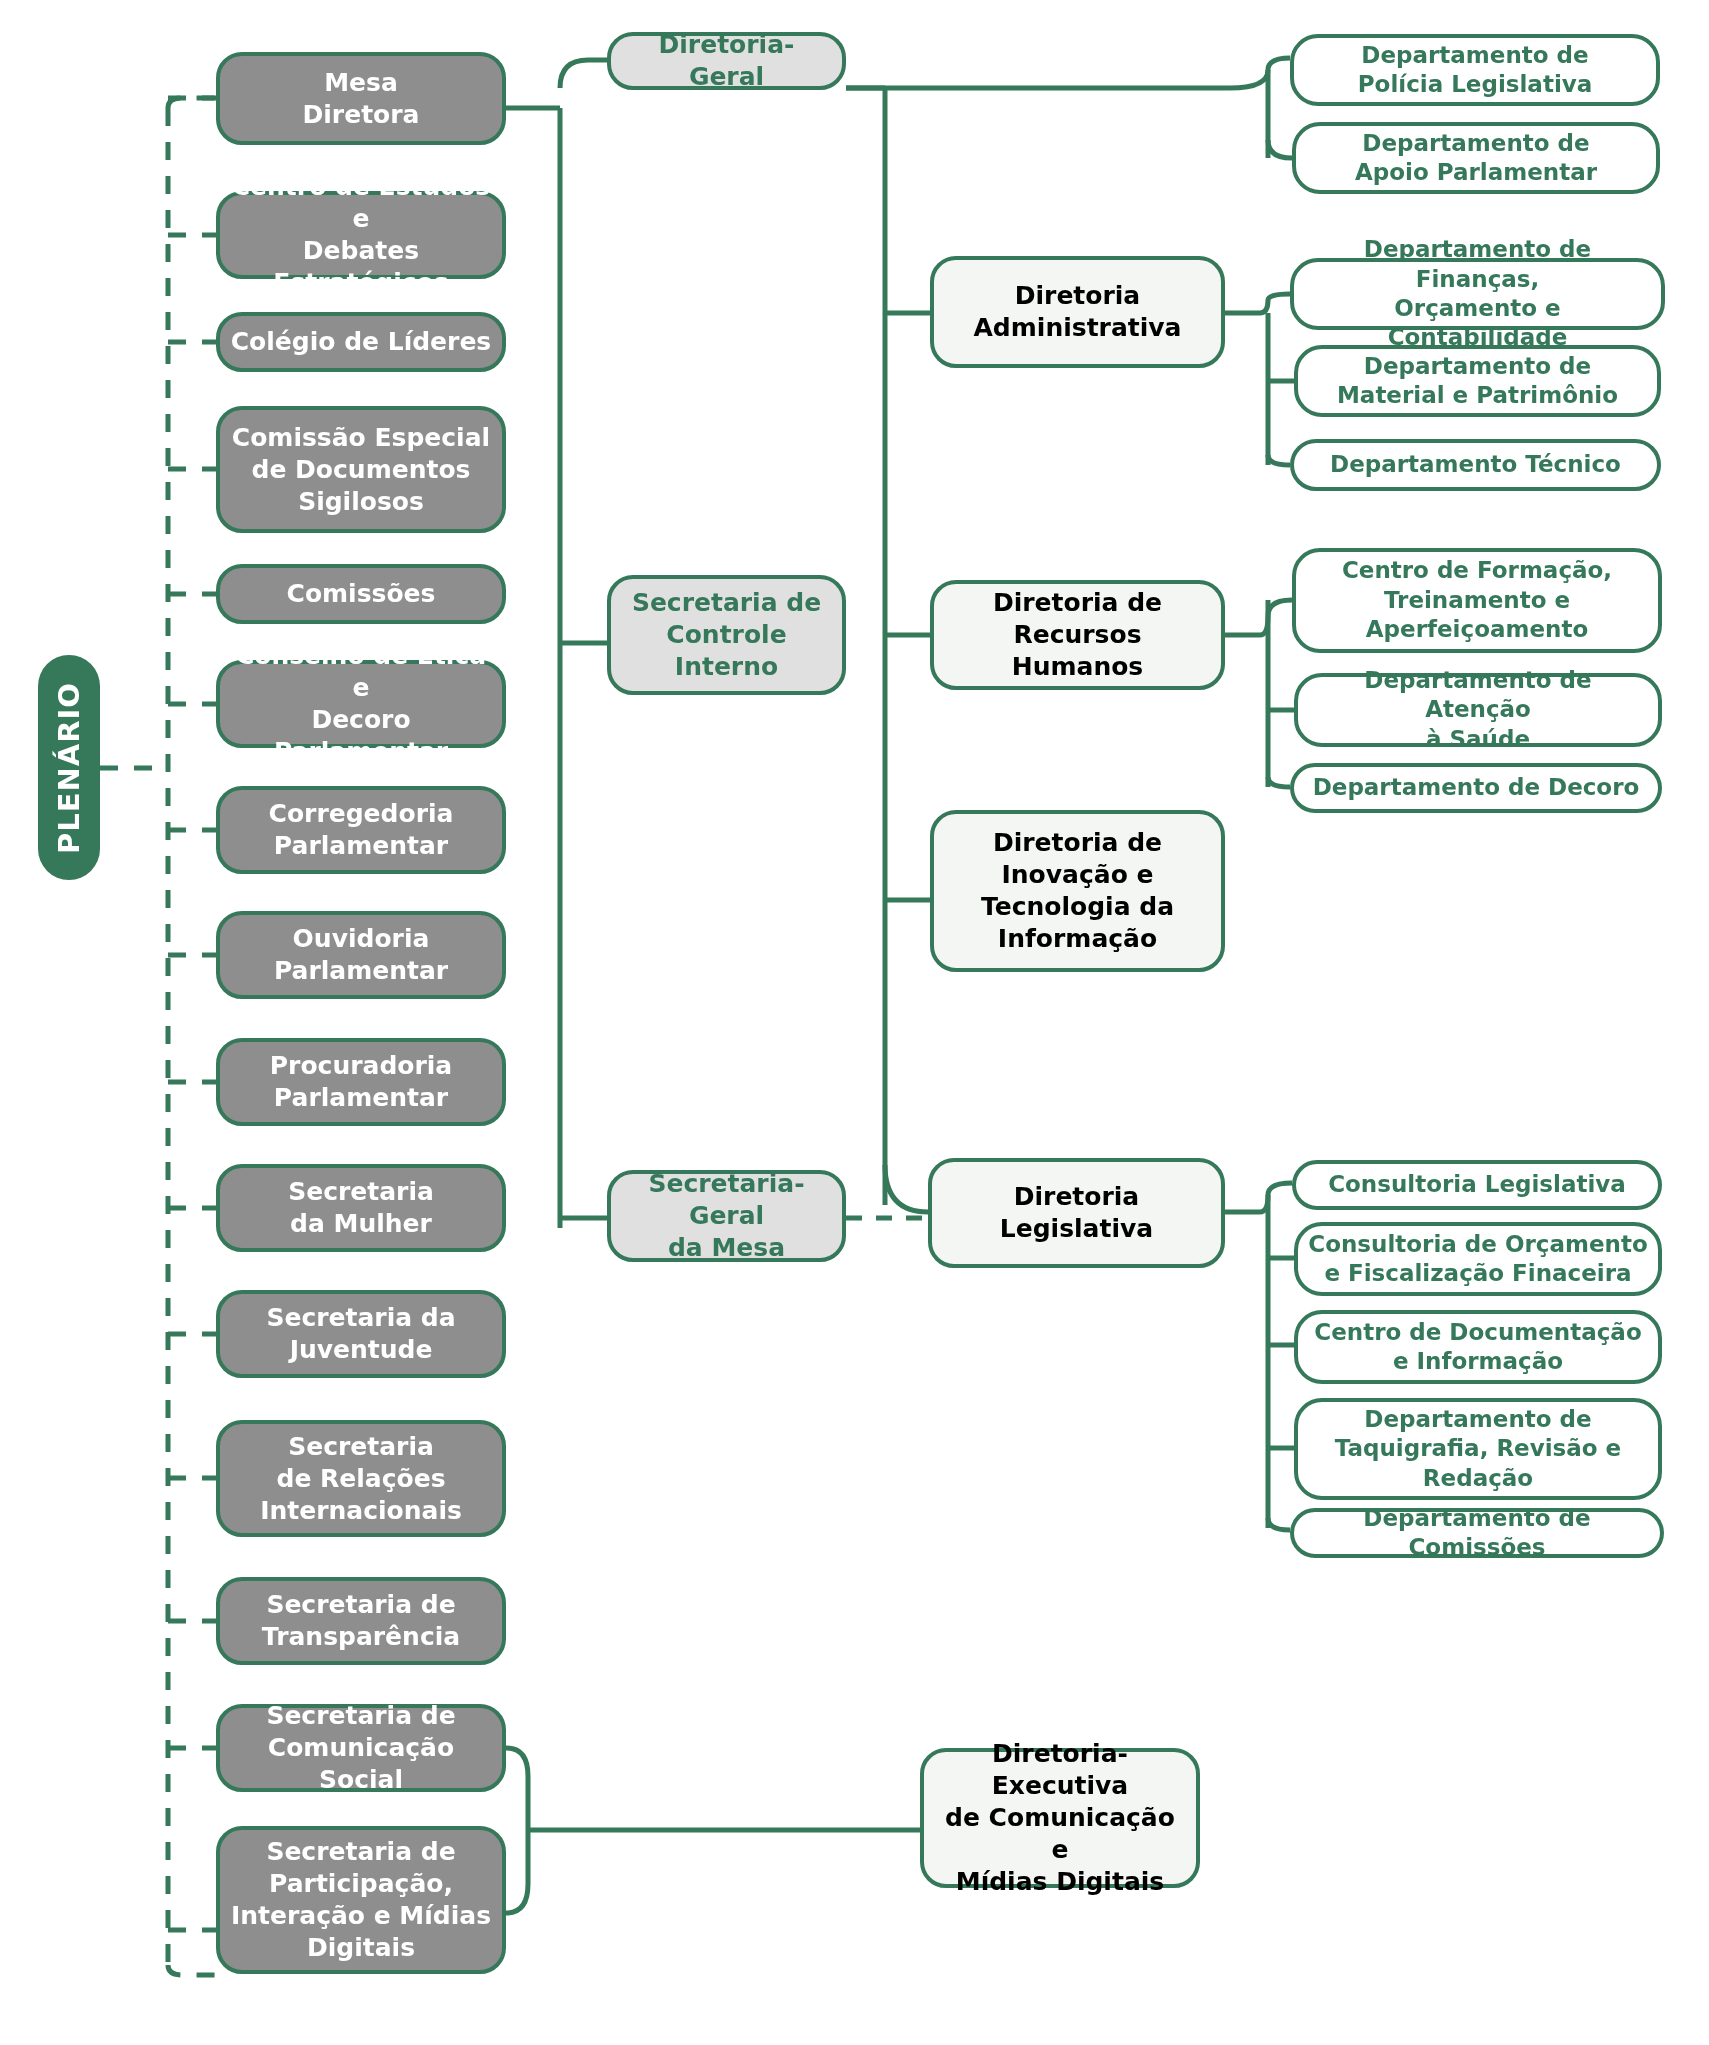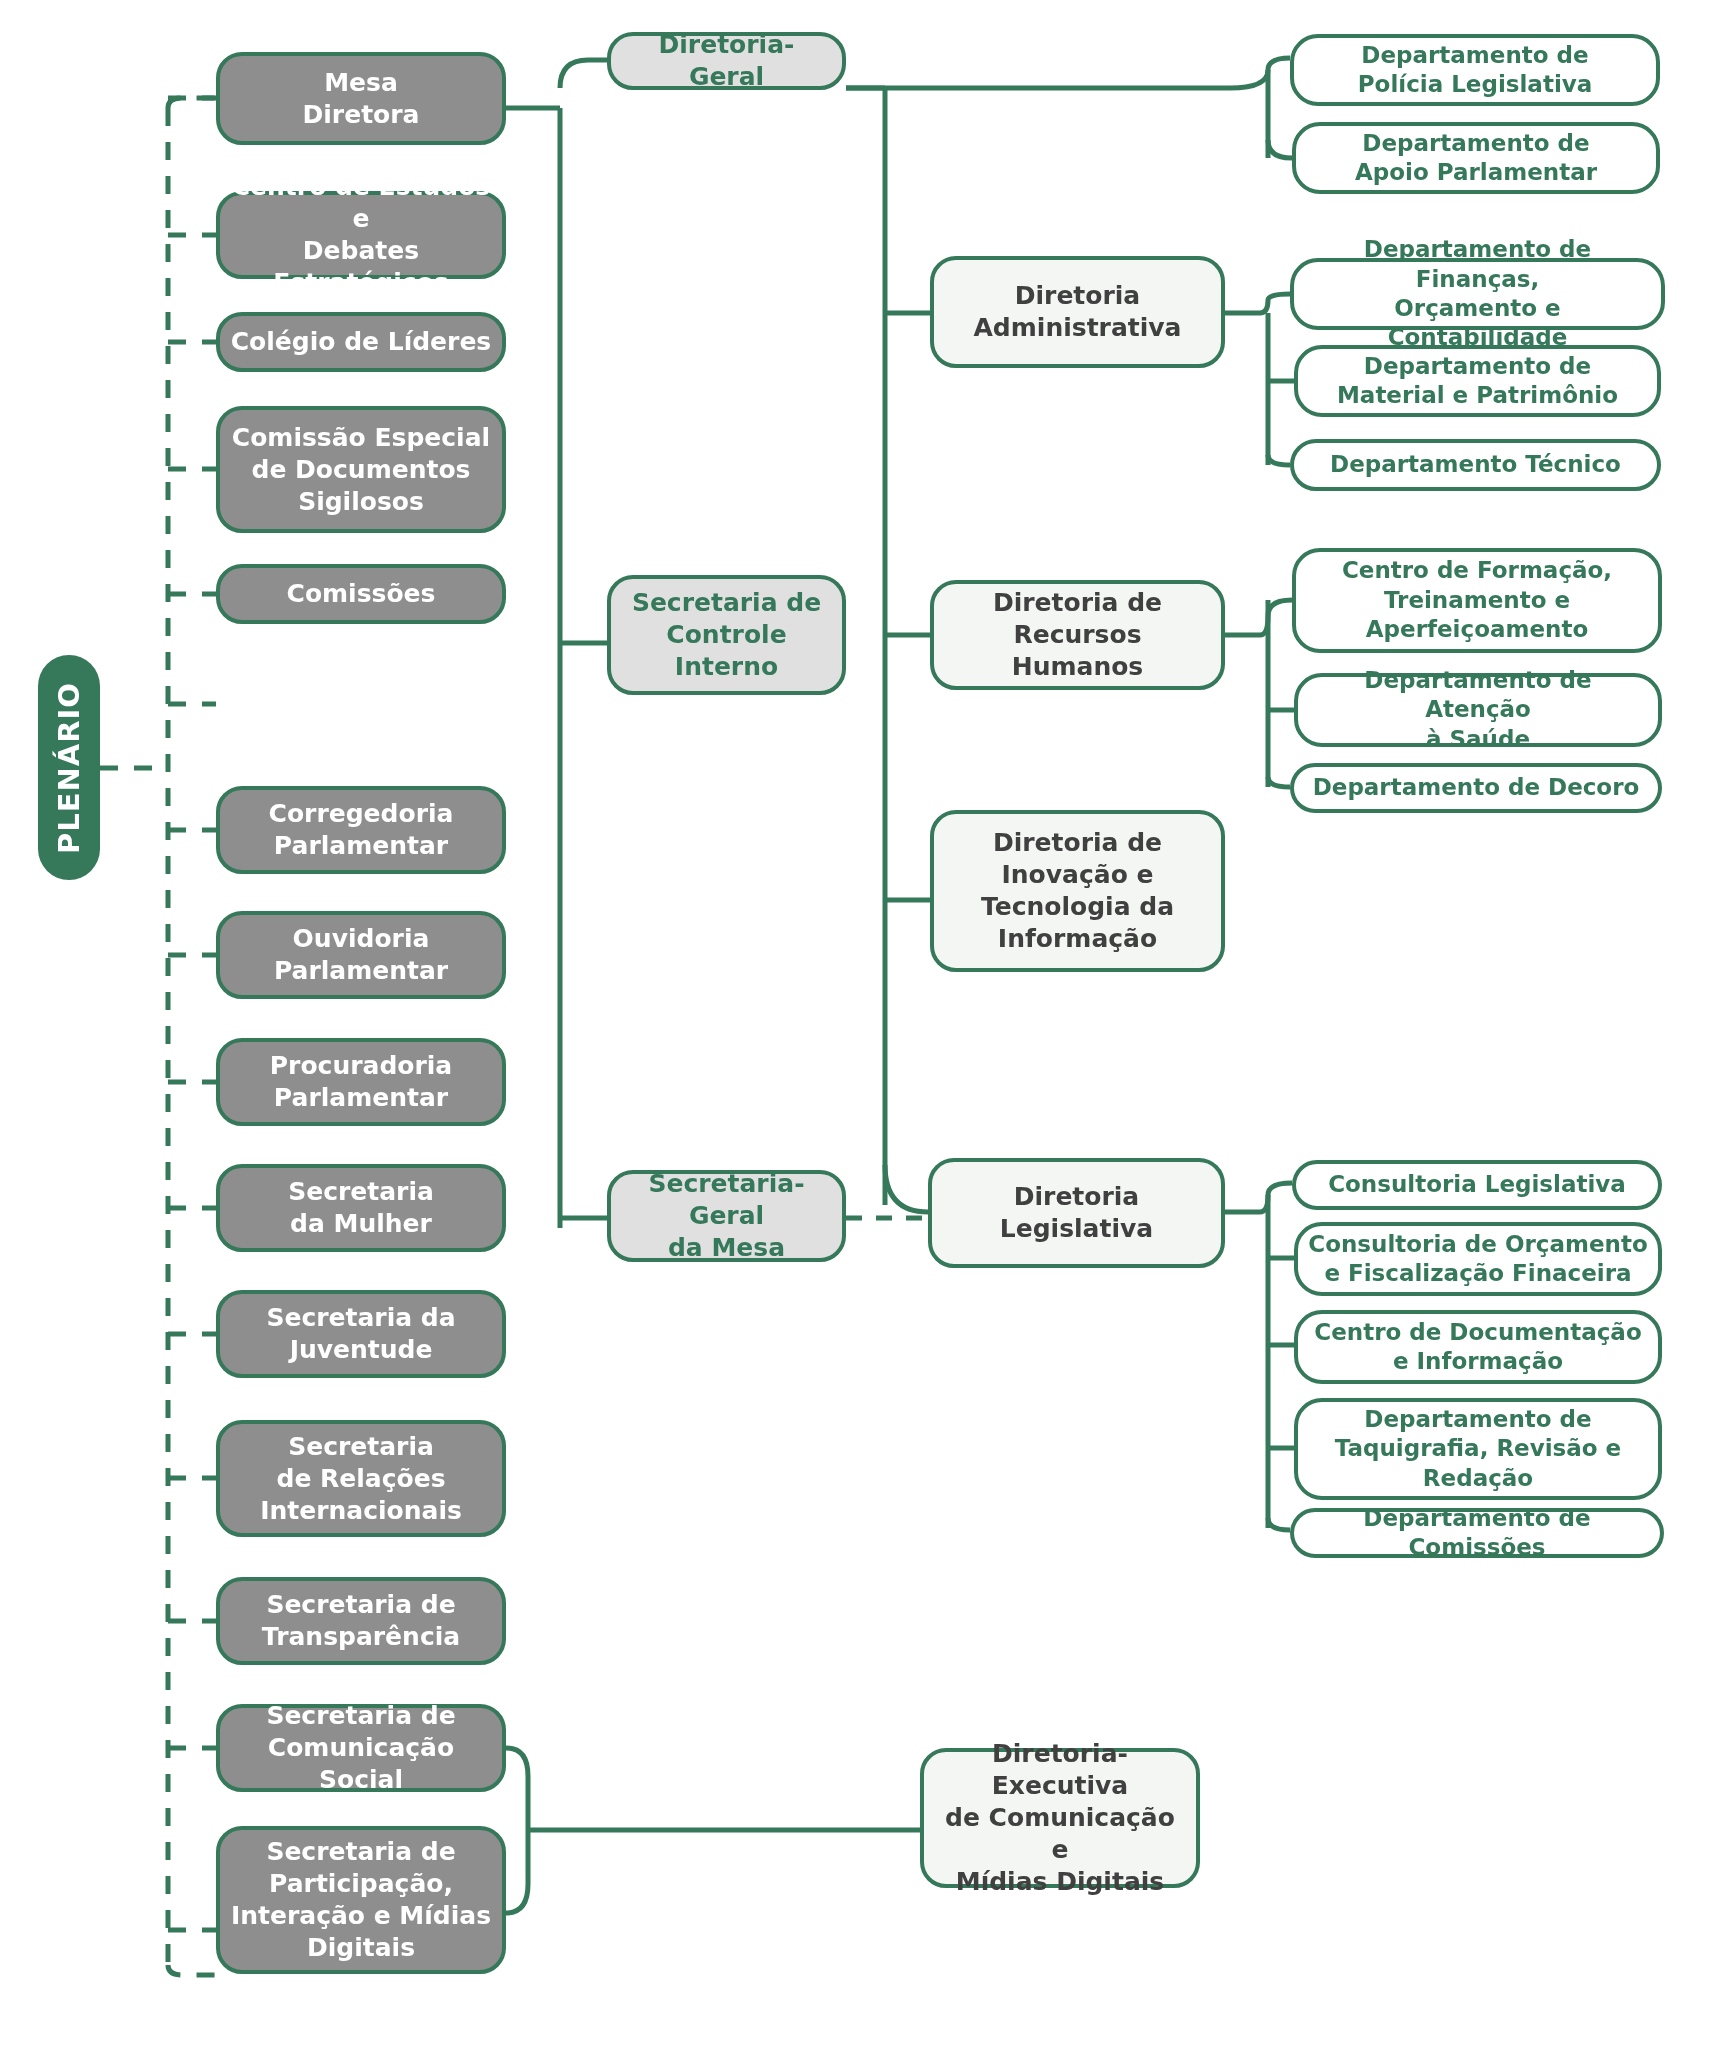--- a/index.html
+++ b/index.html
@@ -46,21 +46,21 @@
   }
   
   .node.lvl2 {
     background: #e0e0e0;
     color: #35785a;
     font-size: 25px;
   }
   
   .node.lvl3 {
     background: #f4f6f4;
-    color: #404040;
+    color: #000000;
     font-size: 25px;
   }
   
   .node.lvl4 {
     background: #ffffff;
     color: #35785a;
     font-size: 23px;
     border-radius: 28px;
     border-width: 4px;
   }
@@ -172,20 +172,21 @@
 
   <div id="plenario-node">
     <span id="plenario-label">PLENÁRIO</span>
   </div>
 
   <div class="node lvl1" style="left:216px; top:52px; width:290px; height:93px;">Mesa<br>Diretora</div>
   <div class="node lvl1" style="left:216px; top:191px; width:290px; height:88px;">Centro de Estudos e<br>Debates Estratégicos</div>
   <div class="node lvl1" style="left:216px; top:312px; width:290px; height:60px;">Colégio de Líderes</div>
   <div class="node lvl1" style="left:216px; top:406px; width:290px; height:127px;">Comissão Especial<br>de Documentos<br>Sigilosos</div>
   <div class="node lvl1" style="left:216px; top:564px; width:290px; height:60px;">Comissões</div>
+  <div class="node lvl1" style="left:216px; top:660px; width:290px; height:88px;">Conselho de Ética e<br>Decoro Parlamentar</div>
   <div class="node lvl1" style="left:216px; top:786px; width:290px; height:88px;">Corregedoria<br>Parlamentar</div>
   <div class="node lvl1" style="left:216px; top:911px; width:290px; height:88px;">Ouvidoria<br>Parlamentar</div>
   <div class="node lvl1" style="left:216px; top:1038px; width:290px; height:88px;">Procuradoria<br>Parlamentar</div>
   <div class="node lvl1" style="left:216px; top:1164px; width:290px; height:88px;">Secretaria<br>da Mulher</div>
   <div class="node lvl1" style="left:216px; top:1290px; width:290px; height:88px;">Secretaria da<br>Juventude</div>
   <div class="node lvl1" style="left:216px; top:1420px; width:290px; height:117px;">Secretaria<br>de Relações<br>Internacionais</div>
   <div class="node lvl1" style="left:216px; top:1577px; width:290px; height:88px;">Secretaria de<br>Transparência</div>
   <div class="node lvl1" style="left:216px; top:1704px; width:290px; height:88px;">Secretaria de<br>Comunicação Social</div>
   <div class="node lvl1" style="left:216px; top:1826px; width:290px; height:148px;">Secretaria de<br>Participação,<br>Interação e Mídias<br>Digitais</div>
 

